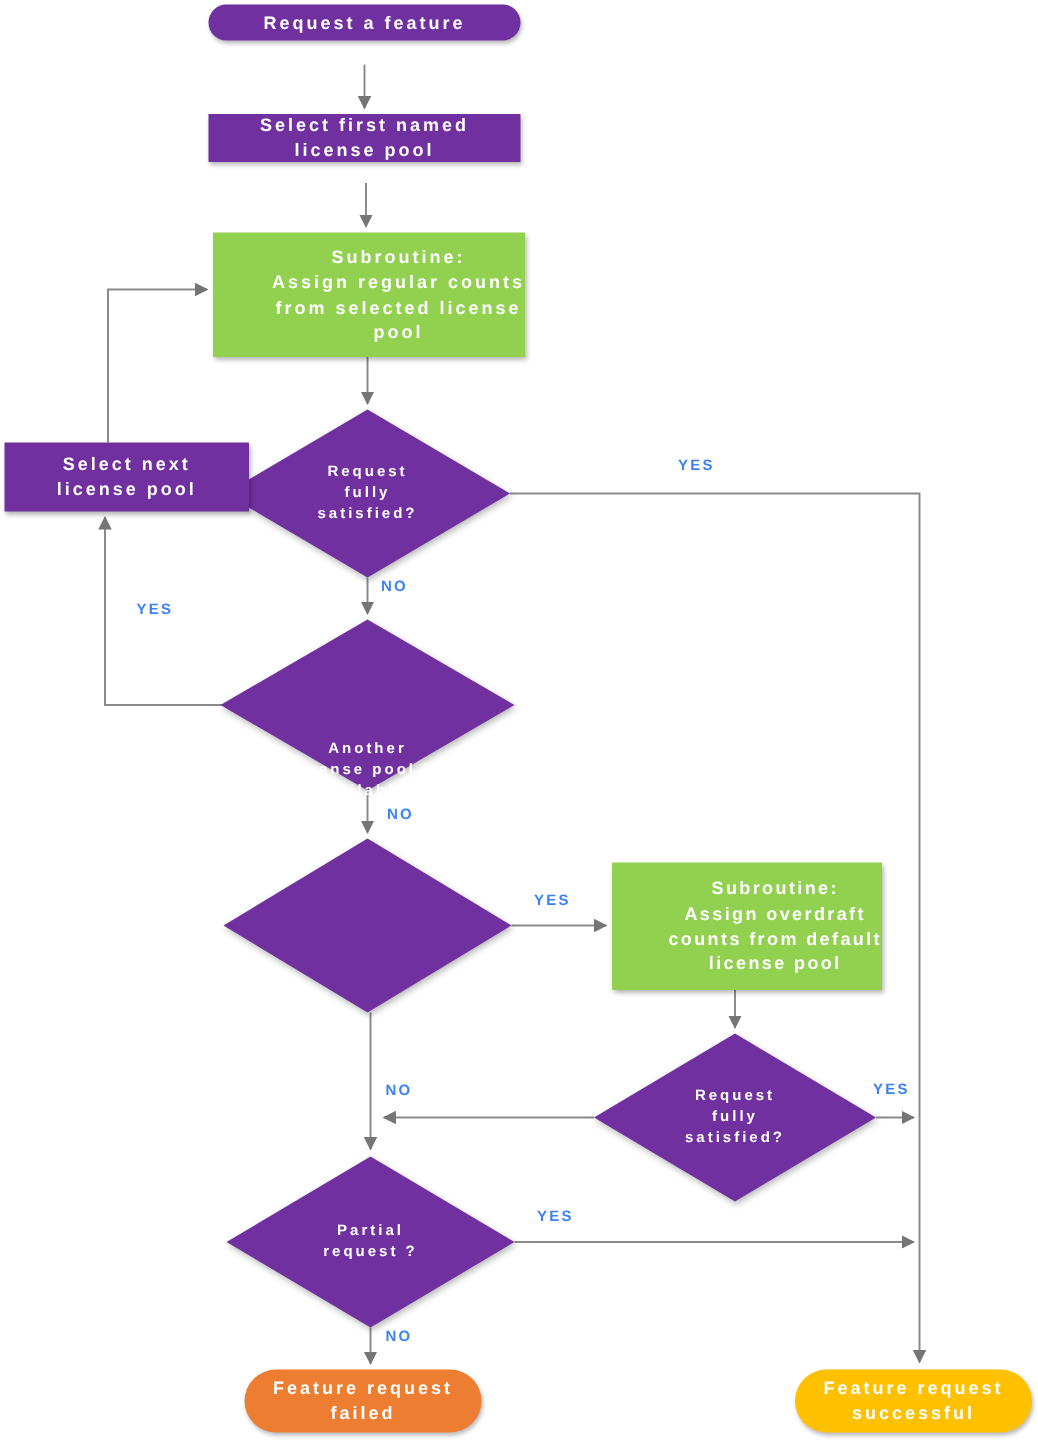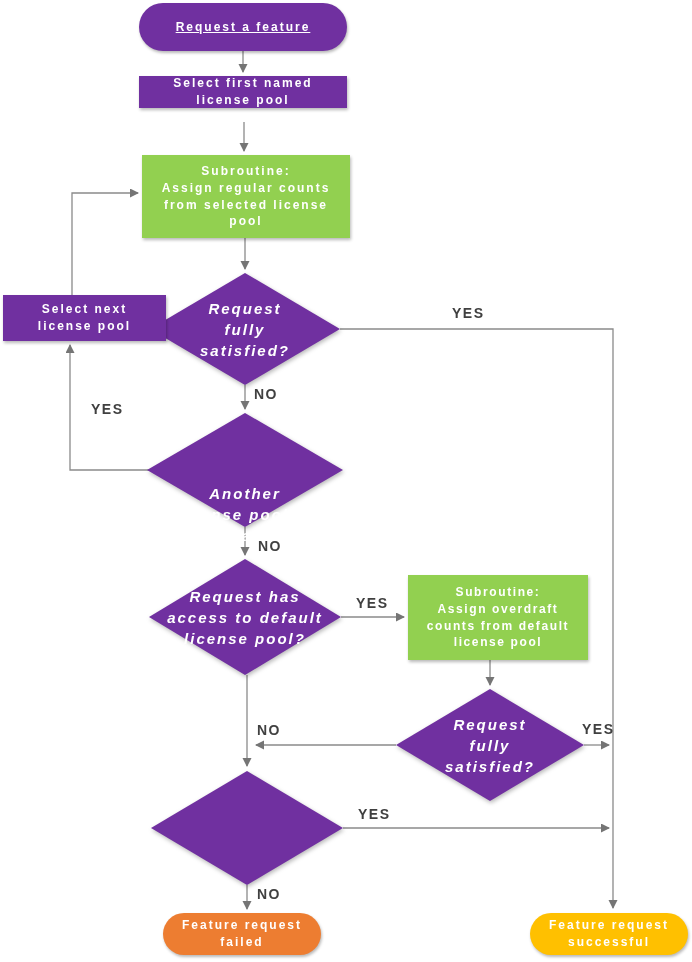--- a/index.html
+++ b/index.html
@@ -30,41 +30,40 @@
     color: #ffffff;
     font-weight: bold;
     font-size: 12px;
     letter-spacing: 2px;
     line-height: 1.38;
     white-space: pre-line;
     box-shadow: 1px 2px 3px rgba(0,0,0,0.28);
     box-sizing: border-box;
   }
   .purple { background: #7030A0; }
-  .green  { background: #92D050; }
+  .green  { background: #92D050; justify-content: flex-end; }
   .pill   { border-radius: 999px; }
   .diamond-label {
     position: absolute;
     display: flex;
     align-items: center;
     justify-content: center;
     text-align: center;
     color: #ffffff;
     font-weight: bold;
-    font-size: 15px;
+    font-size: 10px;
     letter-spacing: 2px;
     line-height: 1.4;
     white-space: pre-line;
-    font-style: italic;
   }
   .edge-label {
     position: absolute;
-    color: #404040;
+    color: #3b82f6;
     font-weight: bold;
-    font-size: 14px;
+    font-size: 10px;
     letter-spacing: 1.5px;
   }
   .fail-pill    { background: #ED7D31; }
   .success-pill { background: #FFC000; }
 </style>
 </head>
 <body>
 
 <div id="canvas">
 
@@ -91,21 +90,21 @@
     <line class="connector" x1="343" y1="828" x2="609" y2="828" marker-end="url(#arrow)"></line>
     <line class="connector" x1="247" y1="885" x2="247" y2="909" marker-end="url(#arrow)"></line>
 
     <polygon class="diamond" points="245,273 340,329 245,385 150,329"></polygon>
     <polygon class="diamond" points="245,413 343,470 245,527 147,470"></polygon>
     <polygon class="diamond" points="245,559 341,617 245,675 149,617"></polygon>
     <polygon class="diamond" points="490,689 584,745 490,801 396,745"></polygon>
     <polygon class="diamond" points="247,771 343,828 247,885 151,828"></polygon>
   </svg>
 
-  <div class="node purple pill" style="left:139px; top:3px; width:208px; height:48px;text-decoration:underline;">
+  <div class="node purple pill" style="left:139px; top:3px; width:208px; height:24px;">
     <span>Request a feature</span>
   </div>
 
   <div class="node purple" style="left:139px; top:76px; width:208px; height:32px;">
     <span>Select first named
 license pool</span>
   </div>
 
   <div class="node green" style="left:142px; top:155px; width:208px; height:83px;">
     <span>Subroutine:
@@ -135,26 +134,25 @@
     <span>Feature request
 successful</span>
   </div>
 
   <div class="diamond-label" style="left:165px; top:300px; width:160px; height:58px;">Request
 fully
 satisfied?</div>
   <div class="diamond-label" style="left:165px; top:441px; width:160px; height:58px;margin-top:44px;">Another
 license pool is
 available?</div>
-  <div class="diamond-label" style="left:160px; top:588px; width:170px; height:58px;">Request has
-access to default
-license pool?</div>
   <div class="diamond-label" style="left:410px; top:716px; width:160px; height:58px;">Request
 fully
 satisfied?</div>
+  <div class="diamond-label" style="left:172px; top:803px; width:150px; height:50px;">Partial
+request ?</div>
 
   <div class="edge-label" style="left:452px; top:305px;">YES</div>
   <div class="edge-label" style="left:254px; top:386px;">NO</div>
   <div class="edge-label" style="left:91px; top:401px;">YES</div>
   <div class="edge-label" style="left:258px; top:538px;">NO</div>
   <div class="edge-label" style="left:356px; top:595px;">YES</div>
   <div class="edge-label" style="left:257px; top:722px;">NO</div>
   <div class="edge-label" style="left:582px; top:721px;">YES</div>
   <div class="edge-label" style="left:358px; top:806px;">YES</div>
   <div class="edge-label" style="left:257px; top:886px;">NO</div>

